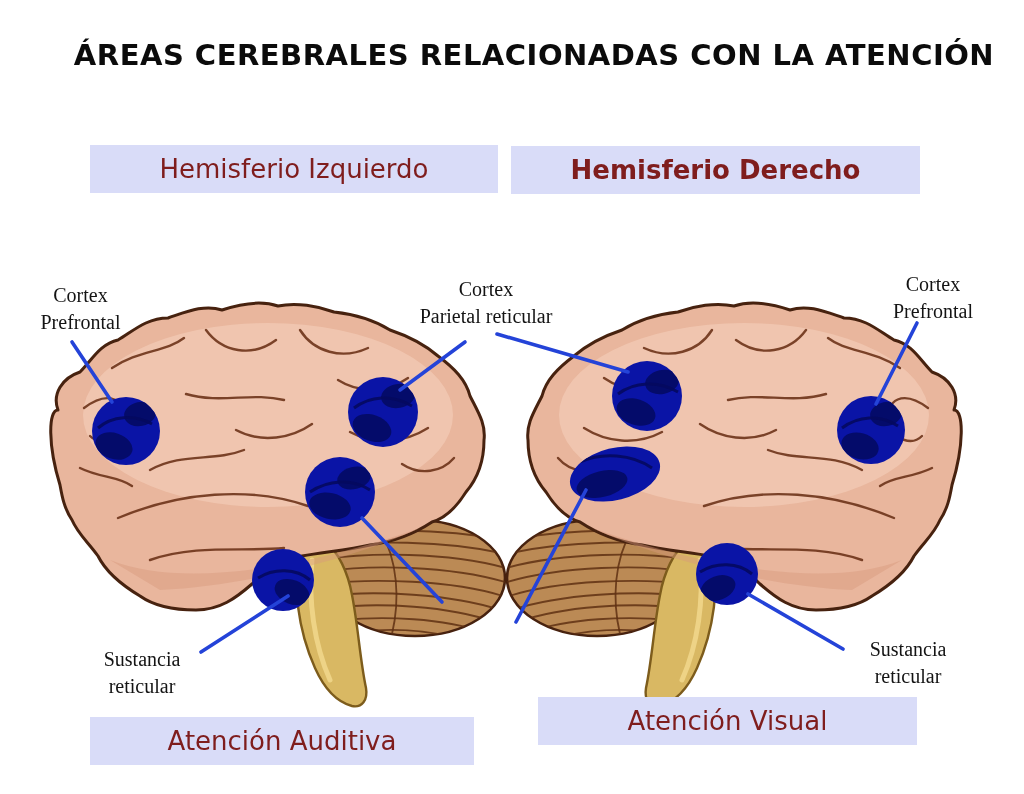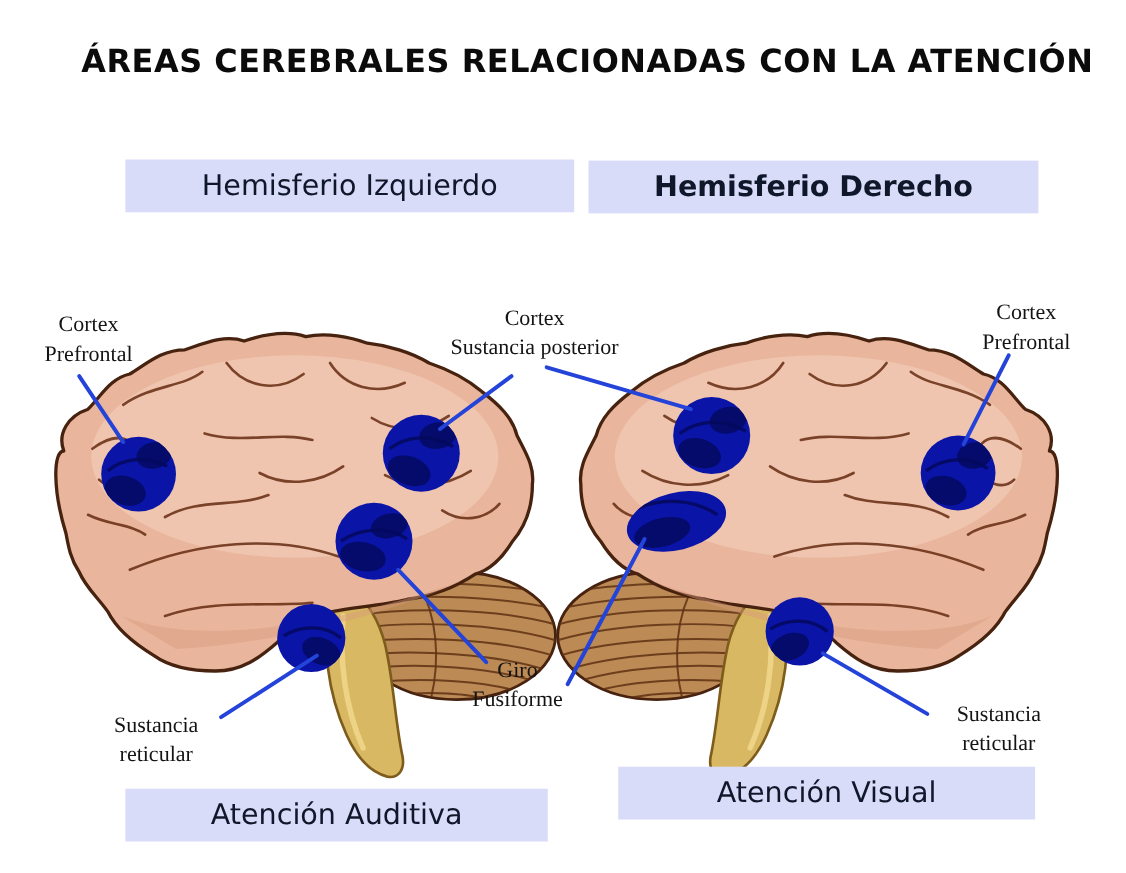--- a/index.html
+++ b/index.html
@@ -25,21 +25,21 @@
     font-family:"DejaVu Sans","Liberation Sans",sans-serif;color:var(--text);
     margin:0 auto;overflow:hidden;padding-left:44px;
   }
   .title{
     position:absolute;left:0;right:0;top:38px;text-align:center;
     font-size:29px;font-weight:bold;letter-spacing:.5px;color:#0b0b0b;white-space:nowrap;
   }
   .band{
     position:absolute;background:var(--box-bg);
     display:flex;align-items:center;justify-content:center;
-    font-size:26px;color:#0f172a;margin-left:24px;
+    font-size:26px;color:#7f1d1d;
   }
   .band-hl{left:90px;top:145px;width:408px;height:48px;}
   .band-hr{left:511px;top:146px;width:409px;height:48px;font-weight:bold;}
   .band-aa{left:90px;top:717px;width:384px;height:48px;}
   .band-av{left:538px;top:697px;width:379px;height:48px;}
   .rlabel{
     position:absolute;text-align:center;font-size:20px;line-height:27px;color:var(--text);font-family:Liberation Serif, serif;
   }
   .rlabel span{display:block;}
   .lab-pf-left{left:8px;top:282px;width:145px;}
@@ -255,34 +255,30 @@
   <div class="band band-hr">
     <span>Hemisferio Derecho</span>
   </div>
 
   <div class="rlabel lab-pf-left">
     <span>Cortex</span>
     <span>Prefrontal</span>
   </div>
   <div class="rlabel lab-parietal">
     <span>Cortex</span>
-    <span>Sustancia posterior</span>
+    <span>Parietal reticular</span>
   </div>
   <div class="rlabel lab-pf-right">
     <span>Cortex</span>
     <span>Prefrontal</span>
   </div>
   <div class="rlabel lab-ret-left">
     <span>Sustancia</span>
     <span>reticular</span>
   </div>
-  <div class="rlabel lab-fusi">
-    <span>Giro</span>
-    <span>Fusiforme</span>
-  </div>
   <div class="rlabel lab-ret-right">
     <span>Sustancia</span>
     <span>reticular</span>
   </div>
 
   <div class="band band-aa">
     <span>Atención Auditiva</span>
   </div>
   <div class="band band-av">
     <span>Atención Visual</span>

